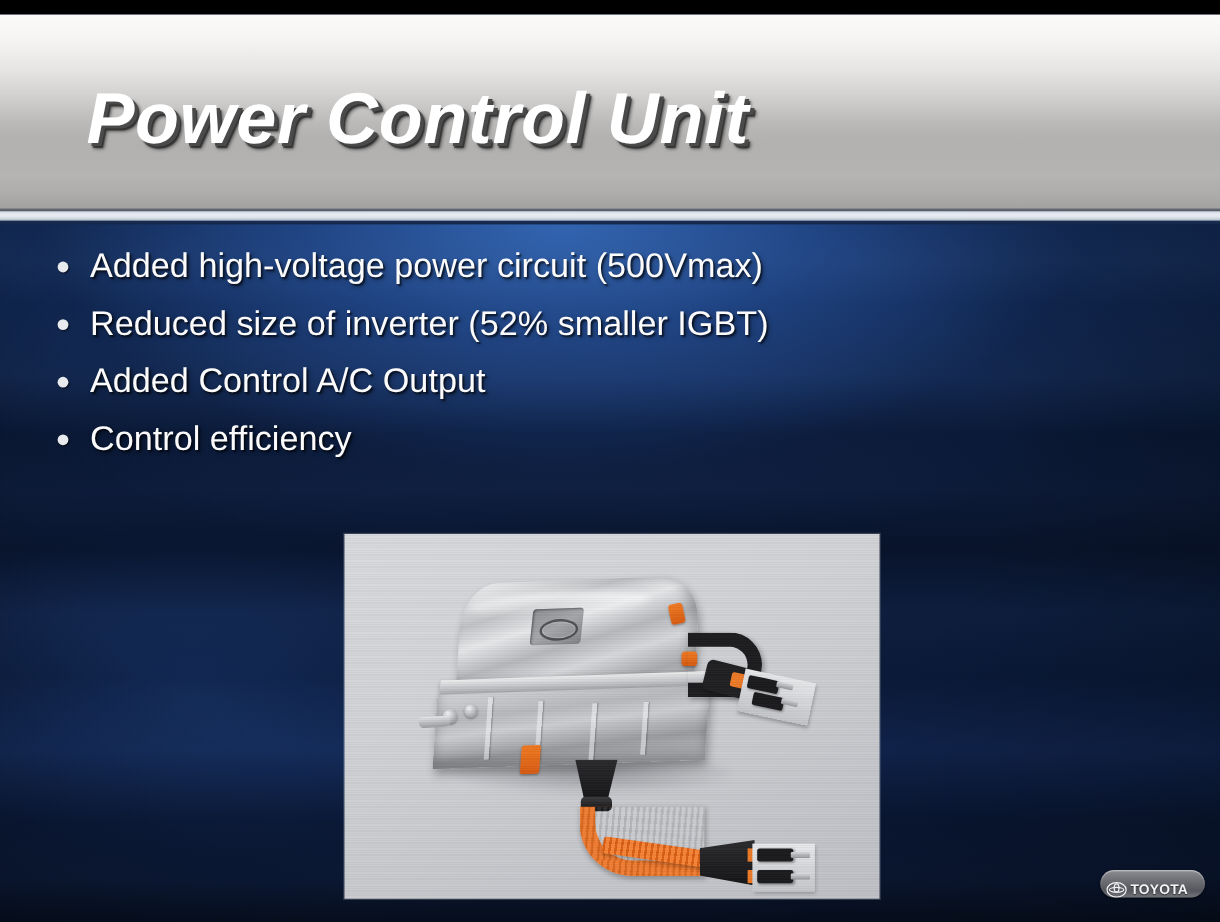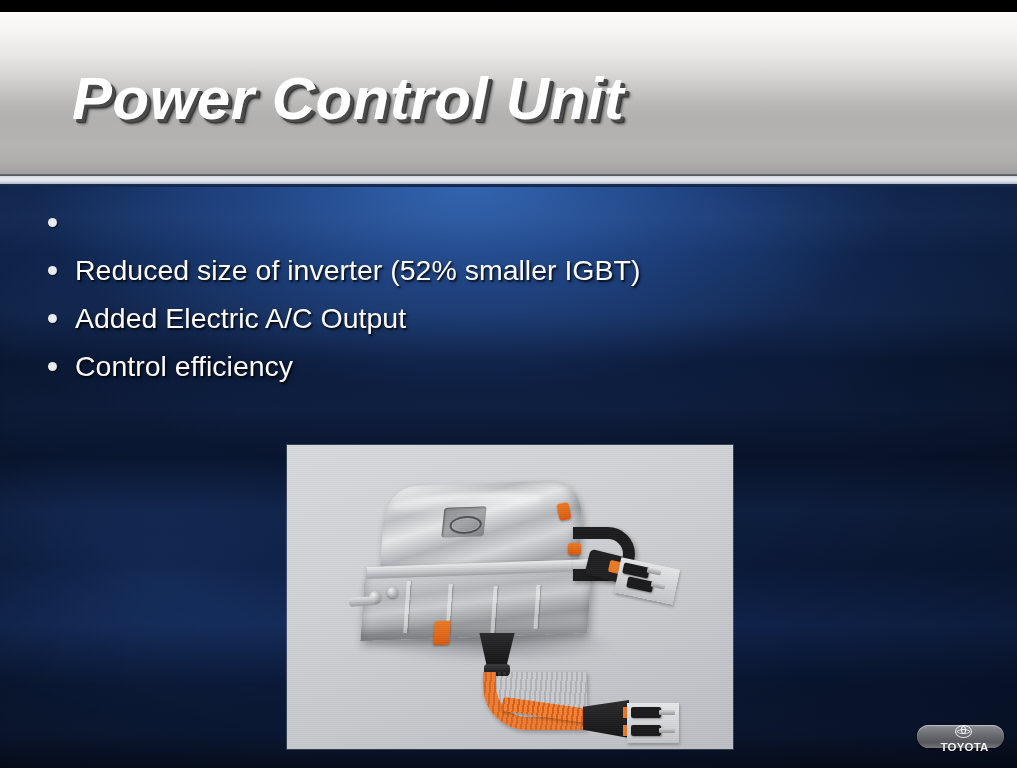--- a/index.html
+++ b/index.html
@@ -379,24 +379,23 @@
 
   
   .toyota-badge {
     position: absolute;
     left: 917px; top: 713px;
     width: 87px; height: 23px;
     border-radius: 12px;
     background: linear-gradient(180deg, #8b8d92 0%, #6c6e73 40%, #55575c 75%, #74767b 100%);
     box-shadow: inset 0 1px 1px rgba(255,255,255,0.45), 0 1px 2px rgba(0,0,0,0.55);
     display: flex;
-    align-items: center;
+    align-items: flex-end;
     padding-left: 5px;
     box-sizing: border-box;
-    flex-direction: column;
   }
   .toyota-emblem {
     width: 17px; height: 13px;
     position: relative;
     flex: 0 0 17px;
   }
   .toyota-emblem .ring {
     position: absolute; left: 0; top: 0;
     width: 17px; height: 13px;
     border: 1.6px solid #f2f2f4;
@@ -444,34 +443,35 @@
   <div class="header-navyline"></div>
 
   <div class="title">Power Control Unit</div>
 
   <div class="bullets">
 
     <div class="bullet-row">
       <div class="bullet-dot">
           <span></span>
         </div>
+      <div class="bullet-text">Added high-voltage power circuit (500Vmax)</div>
     </div>
 
     <div class="bullet-row">
       <div class="bullet-dot">
           <span></span>
         </div>
       <div class="bullet-text">Reduced size of inverter (52% smaller IGBT)</div>
     </div>
 
     <div class="bullet-row">
       <div class="bullet-dot">
           <span></span>
         </div>
-      <div class="bullet-text">Added Electric A/C Output</div>
+      <div class="bullet-text">Added Control A/C Output</div>
     </div>
 
     <div class="bullet-row">
       <div class="bullet-dot">
           <span></span>
         </div>
       <div class="bullet-text">Control efficiency</div>
     </div>
 
   </div>

